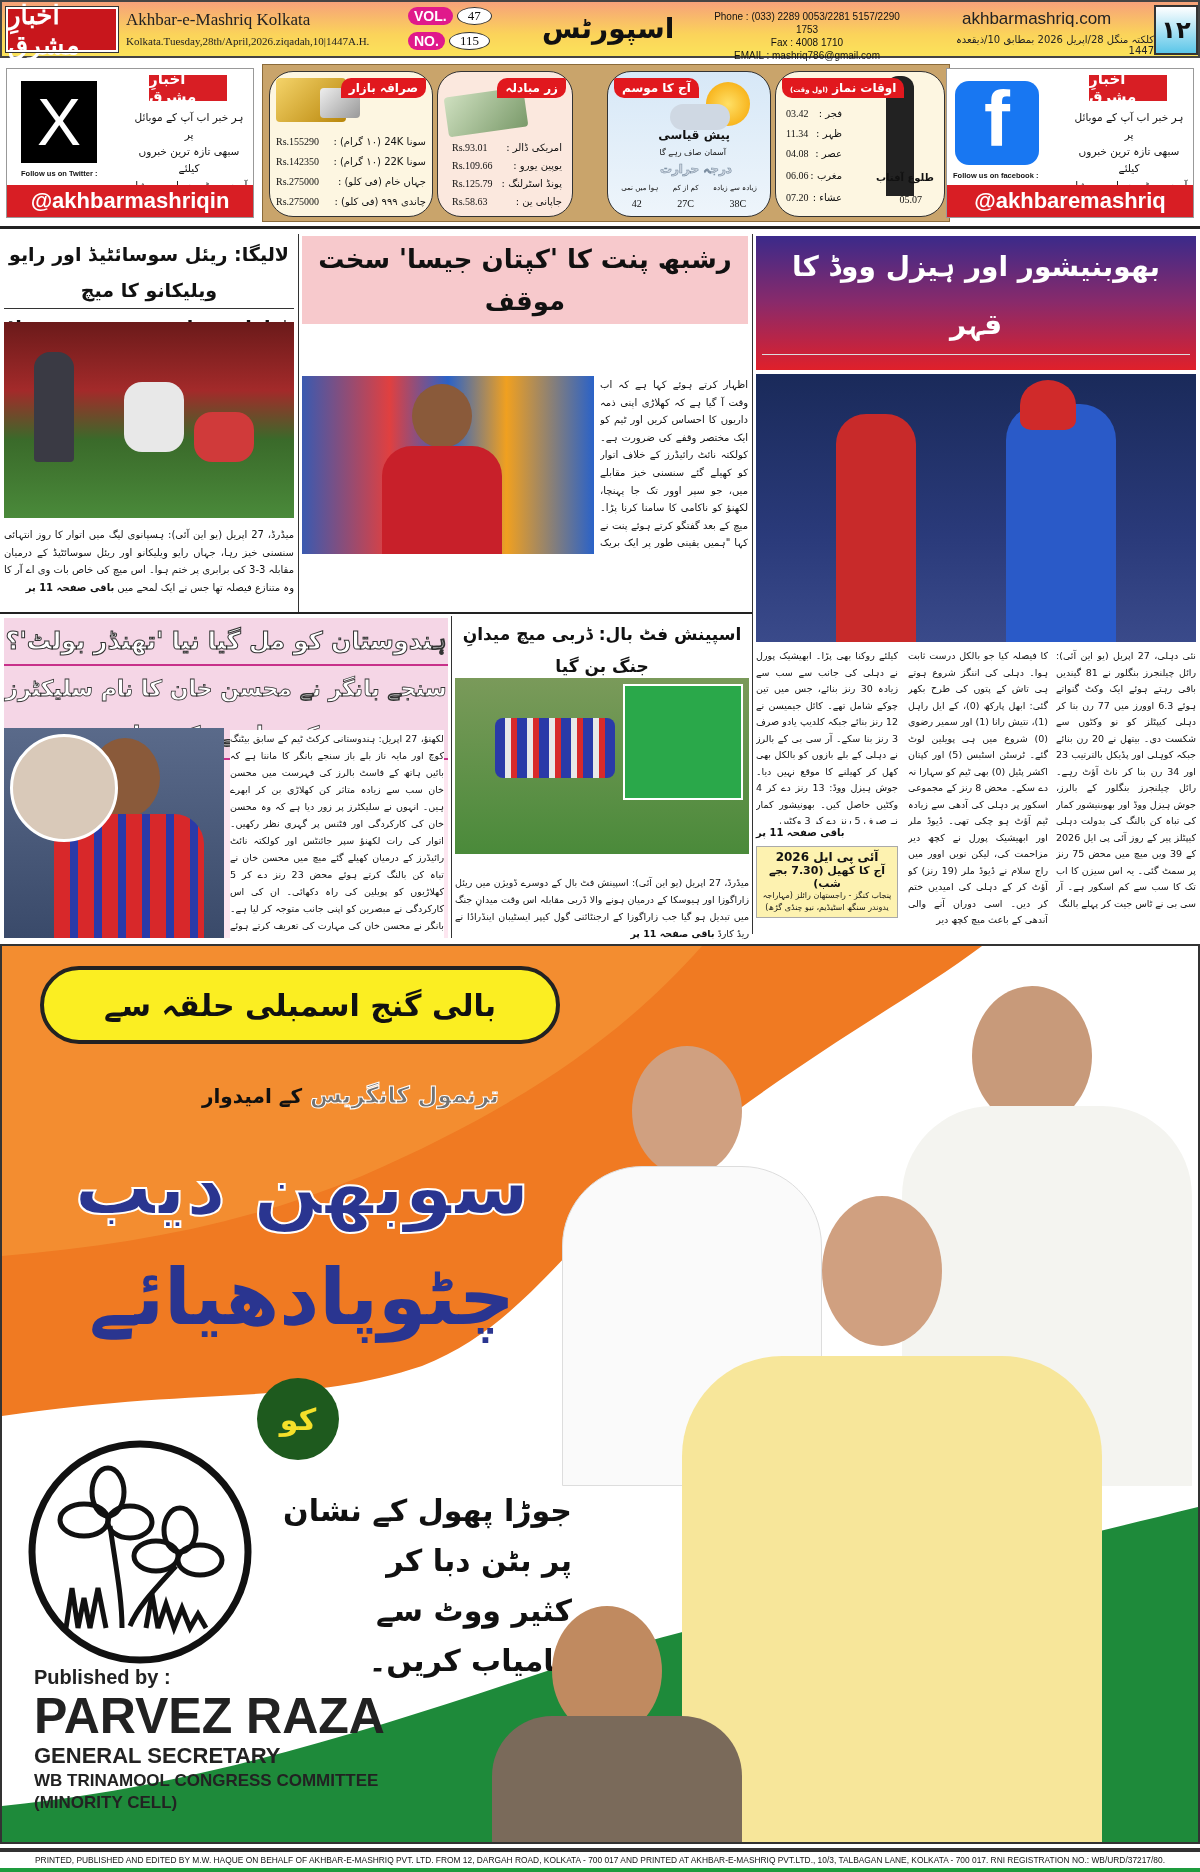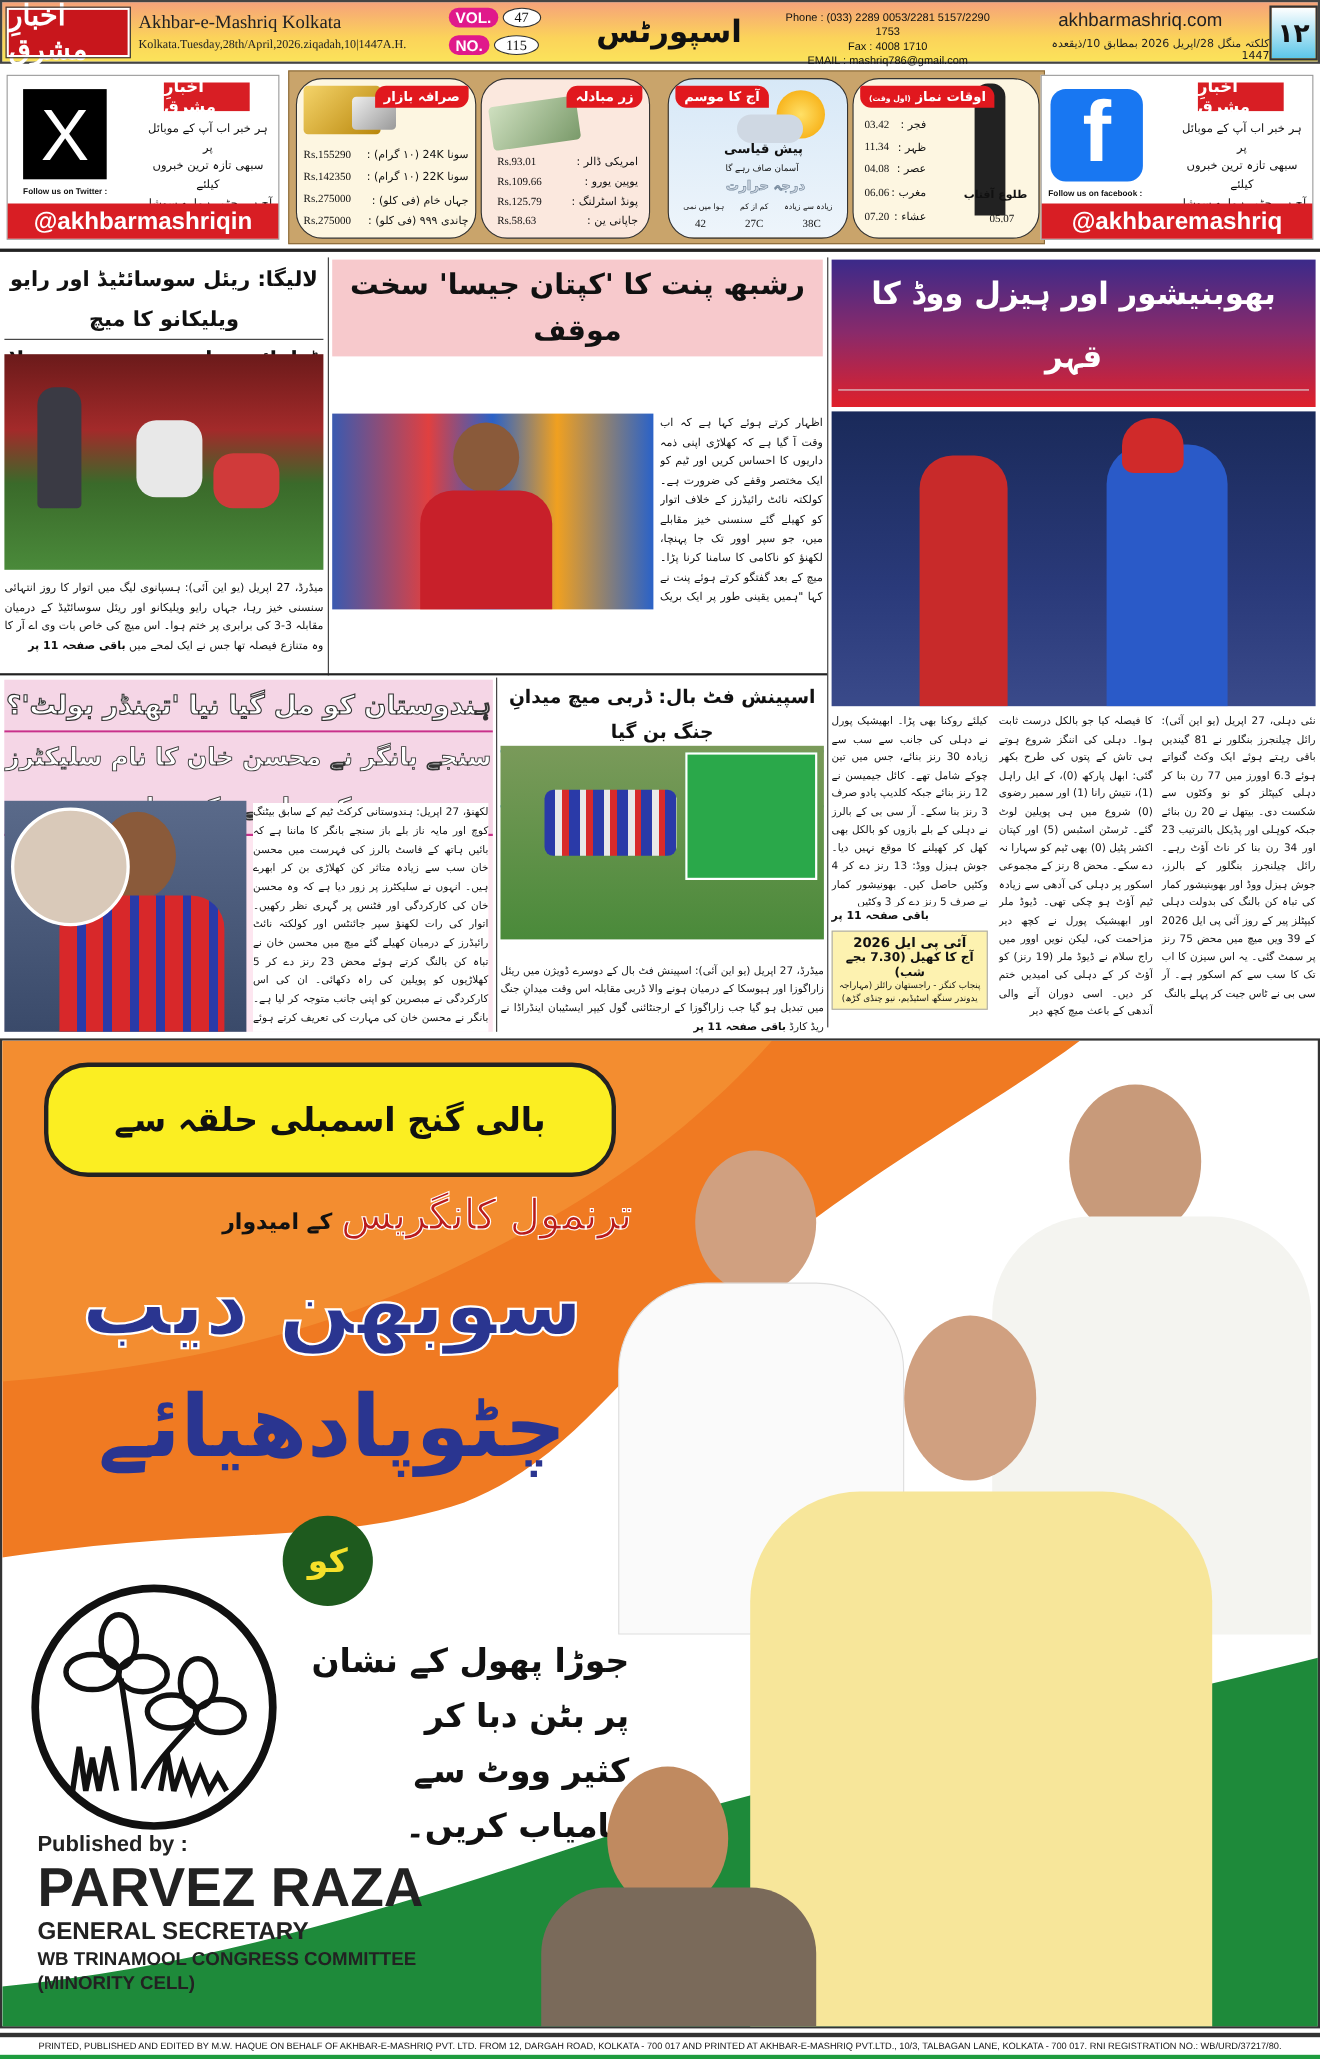--- a/index.html
+++ b/index.html
@@ -95,21 +95,21 @@
     <div class="row" style="left:6px;right:6px;top:104px">
         <span>جہاں خام (فی کلو) :</span>
         <span class="val">Rs.275000</span>
       </div>
     <div class="row" style="left:6px;right:6px;top:124px">
         <span>چاندی ۹۹۹ (فی کلو) :</span>
         <span class="val">Rs.275000</span>
       </div>
   </div>
 
-  <div class="card" style="left:174px;width:154px;background:#fbe8de">
+  <div class="card" style="left:174px;width:136px;background:#fbe8de">
     <div class="abs" style="left:8px;top:20px;width:80px;height:40px;background:linear-gradient(135deg,#cfe0c0,#7a9a6a);border-radius:4px;transform:rotate(-8deg)"></div>
     <div class="head">زر مبادلہ</div>
     <div class="row" style="left:14px;right:10px;top:70px">
         <span>امریکی ڈالر :</span>
         <span class="val">Rs.93.01</span>
       </div>
     <div class="row" style="left:14px;right:10px;top:88px">
         <span>یوپین یورو :</span>
         <span class="val">Rs.109.66</span>
       </div>
@@ -254,23 +254,23 @@
   </div>
   <div class="body abs" style="left:0;top:256px;width:294px;font-size:9.5px;line-height:17px"><span>میڈرڈ، 27 اپریل (یو این آئی): اسپینش فٹ بال کے دوسرے ڈویژن میں ریئل زاراگوزا اور ہیوسکا کے درمیان ہونے والا ڈربی مقابلہ اس وقت میدانِ جنگ میں تبدیل ہو گیا جب زاراگوزا کے ارجنٹائنی گول کیپر ایسٹیبان اینڈراڈا نے ریڈ کارڈ</span> <b>باقی صفحہ 11 پر</b></div>
 </div>
 
 <div id="ad" class="abs">
   <svg class="abs" style="left:0;top:0" width="1200" height="900">
     <path d="M0 0 H980 C900 60 780 120 640 240 C560 300 520 380 420 420 C300 460 200 440 0 470 Z" fill="#f07a22"></path>
     <path d="M0 0 H700 C620 90 520 160 360 230 C240 280 120 300 0 310 Z" fill="#f59a3a" opacity="0.6"></path>
     <path d="M0 900 V860 C200 840 380 780 560 720 C760 660 960 620 1200 560 V900 Z" fill="#1e8a3a"></path>
   </svg>
-  <div class="abs" style="left:38px;top:20px;width:520px;height:104px;background:#fbee22;border:4px solid #222;border-radius:40px;display:flex;align-items:center;justify-content:center;font-size:30px;font-weight:bold;direction:rtl">بالی گنج اسمبلی حلقہ سے</div>
+  <div class="abs" style="left:38px;top:20px;width:520px;height:78px;background:#fbee22;border:4px solid #222;border-radius:40px;display:flex;align-items:center;justify-content:center;font-size:30px;font-weight:bold;direction:rtl">بالی گنج اسمبلی حلقہ سے</div>
   <div class="abs" style="left:200px;top:136px;direction:rtl;display:flex;align-items:baseline;gap:8px">
-    <span style="font-size:38px;font-weight:normal;color:#b91c1c;-webkit-text-stroke:1px #fff">ترنمول کانگریس</span>
+    <span style="font-size:23px;font-weight:bold;color:#737373;-webkit-text-stroke:1px #fff">ترنمول کانگریس</span>
     <span style="font-size:20px;font-weight:bold;color:#111">کے امیدوار</span>
   </div>
   <div class="abs rtl" style="left:40px;width:520px;top:196px;font-size:78px;font-weight:bold;color:#2a3590;-webkit-text-stroke:2px #fff;text-align:center">سوبھن دیب</div>
   <div class="abs rtl" style="left:40px;width:520px;top:306px;font-size:78px;font-weight:bold;color:#2a3590;text-align:center">چٹوپادھیائے</div>
   <div class="abs" style="left:255px;top:432px;width:82px;height:82px;border-radius:50%;background:#1e5a1e;color:#f5e02a;font-size:30px;font-weight:bold;display:flex;align-items:center;justify-content:center">کو</div>
   <svg class="abs" style="left:24px;top:492px" width="228" height="228" viewBox="0 0 228 228">
     <circle cx="114" cy="114" r="108" fill="#fff" stroke="#111" stroke-width="7"></circle>
     <g fill="none" stroke="#111" stroke-width="5">
       <ellipse cx="82" cy="54" rx="16" ry="24"></ellipse>
         <ellipse cx="58" cy="82" rx="24" ry="16"></ellipse>

